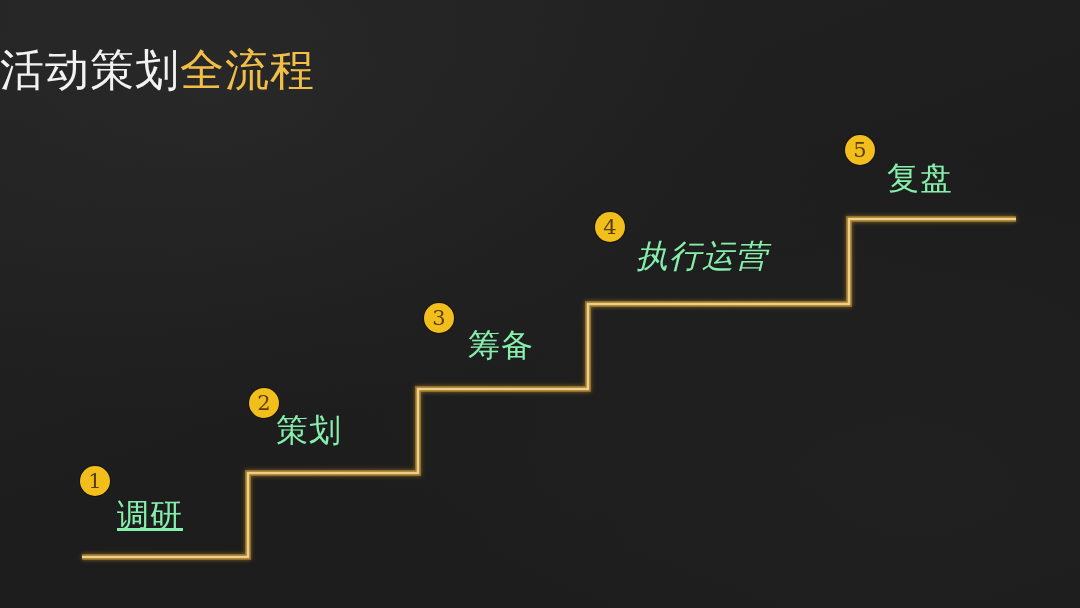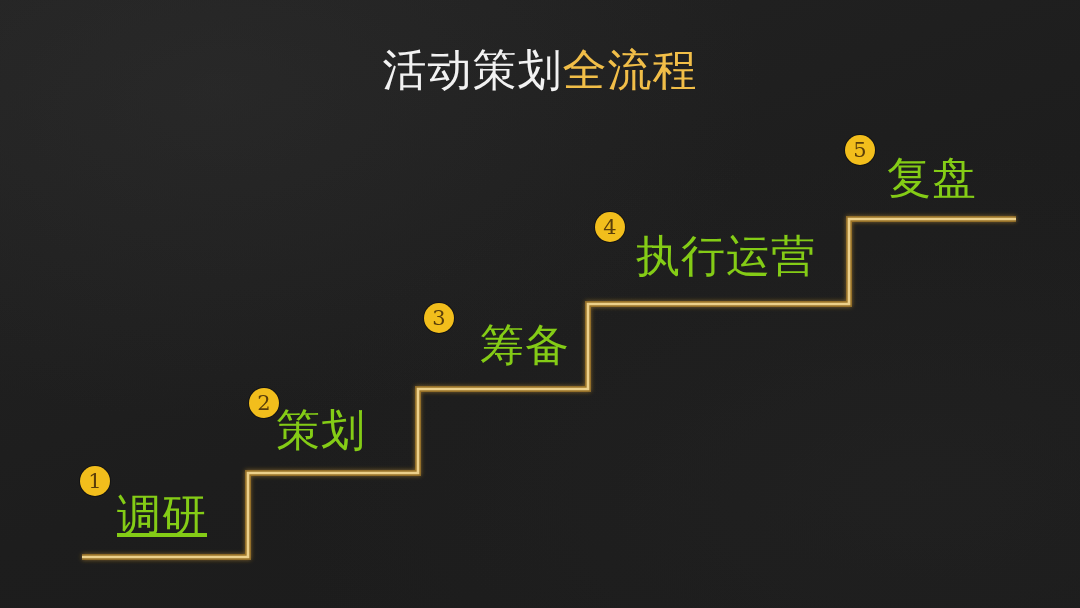--- a/index.html
+++ b/index.html
@@ -16,21 +16,20 @@
         radial-gradient(ellipse at 20% 15%, rgba(60,60,60,0.25), rgba(0,0,0,0) 45%),
         radial-gradient(ellipse at 85% 80%, rgba(40,40,40,0.35), rgba(0,0,0,0) 50%),
         linear-gradient(160deg, #232323 0%, #1d1d1d 55%, #1b1b1b 100%);
       font-family: "DejaVu Sans", "Liberation Sans", sans-serif;
     }
     .title {
       position: absolute;
       left: 0;
       top: 38px;
       width: 1080px;
-      text-align: center;
       font-size: 44px;
       line-height: 64px;
       letter-spacing: 1px;
       color: #f2f2f2;
       white-space: nowrap;
     }
     .title .hl {
       color: #f1be48;
     }
     svg.stairs {
@@ -50,22 +49,22 @@
       background: #f2be1c;
       box-shadow: 0 0 0 1px rgba(0,0,0,0.35);
       color: #5a3e0a;
       font-family: "DejaVu Serif", "Liberation Serif", serif;
       font-size: 21px;
       line-height: 30px;
       text-align: center;
     }
     .step-label {
       position: absolute;
-      color: #84cc16;
-      font-size: 44px;
+      color: #86efac;
+      font-size: 32px;
       line-height: 44px;
       white-space: nowrap;
       letter-spacing: 1px;
     }
   </style>
 </head>
 <body>
 
 <div class="title">
   <span>活动策划</span><span class="hl">全流程</span>
@@ -85,19 +84,19 @@
   <polyline points="82,557 248,557 248,473 418,473 418,389 588,389 588,304 849,304 849,219 1016,219" fill="none" stroke="#ecd08a" stroke-width="2.6" stroke-linejoin="miter"></polyline>
 </svg>
 
 <div class="badge" style="left:95px; top:481px;">1</div>
 <div class="step-label" style="left:117px; top:493px;text-decoration:underline;">调研</div>
 
 <div class="badge" style="left:264px; top:403px;">2</div>
 <div class="step-label" style="left:276px; top:408px;">策划</div>
 
 <div class="badge" style="left:439px; top:318px;">3</div>
-<div class="step-label" style="left:480px; top:323px;">筹备</div>
+<div class="step-label" style="left:468px; top:323px;">筹备</div>
 
 <div class="badge" style="left:610px; top:227px;">4</div>
-<div class="step-label" style="left:636px; top:234px;">执行运营</div>
+<div class="step-label" style="left:636px; top:234px;font-style:italic;">执行运营</div>
 
 <div class="badge" style="left:860px; top:150px;">5</div>
 <div class="step-label" style="left:887px; top:156px;">复盘</div>
 
 </body></html>

